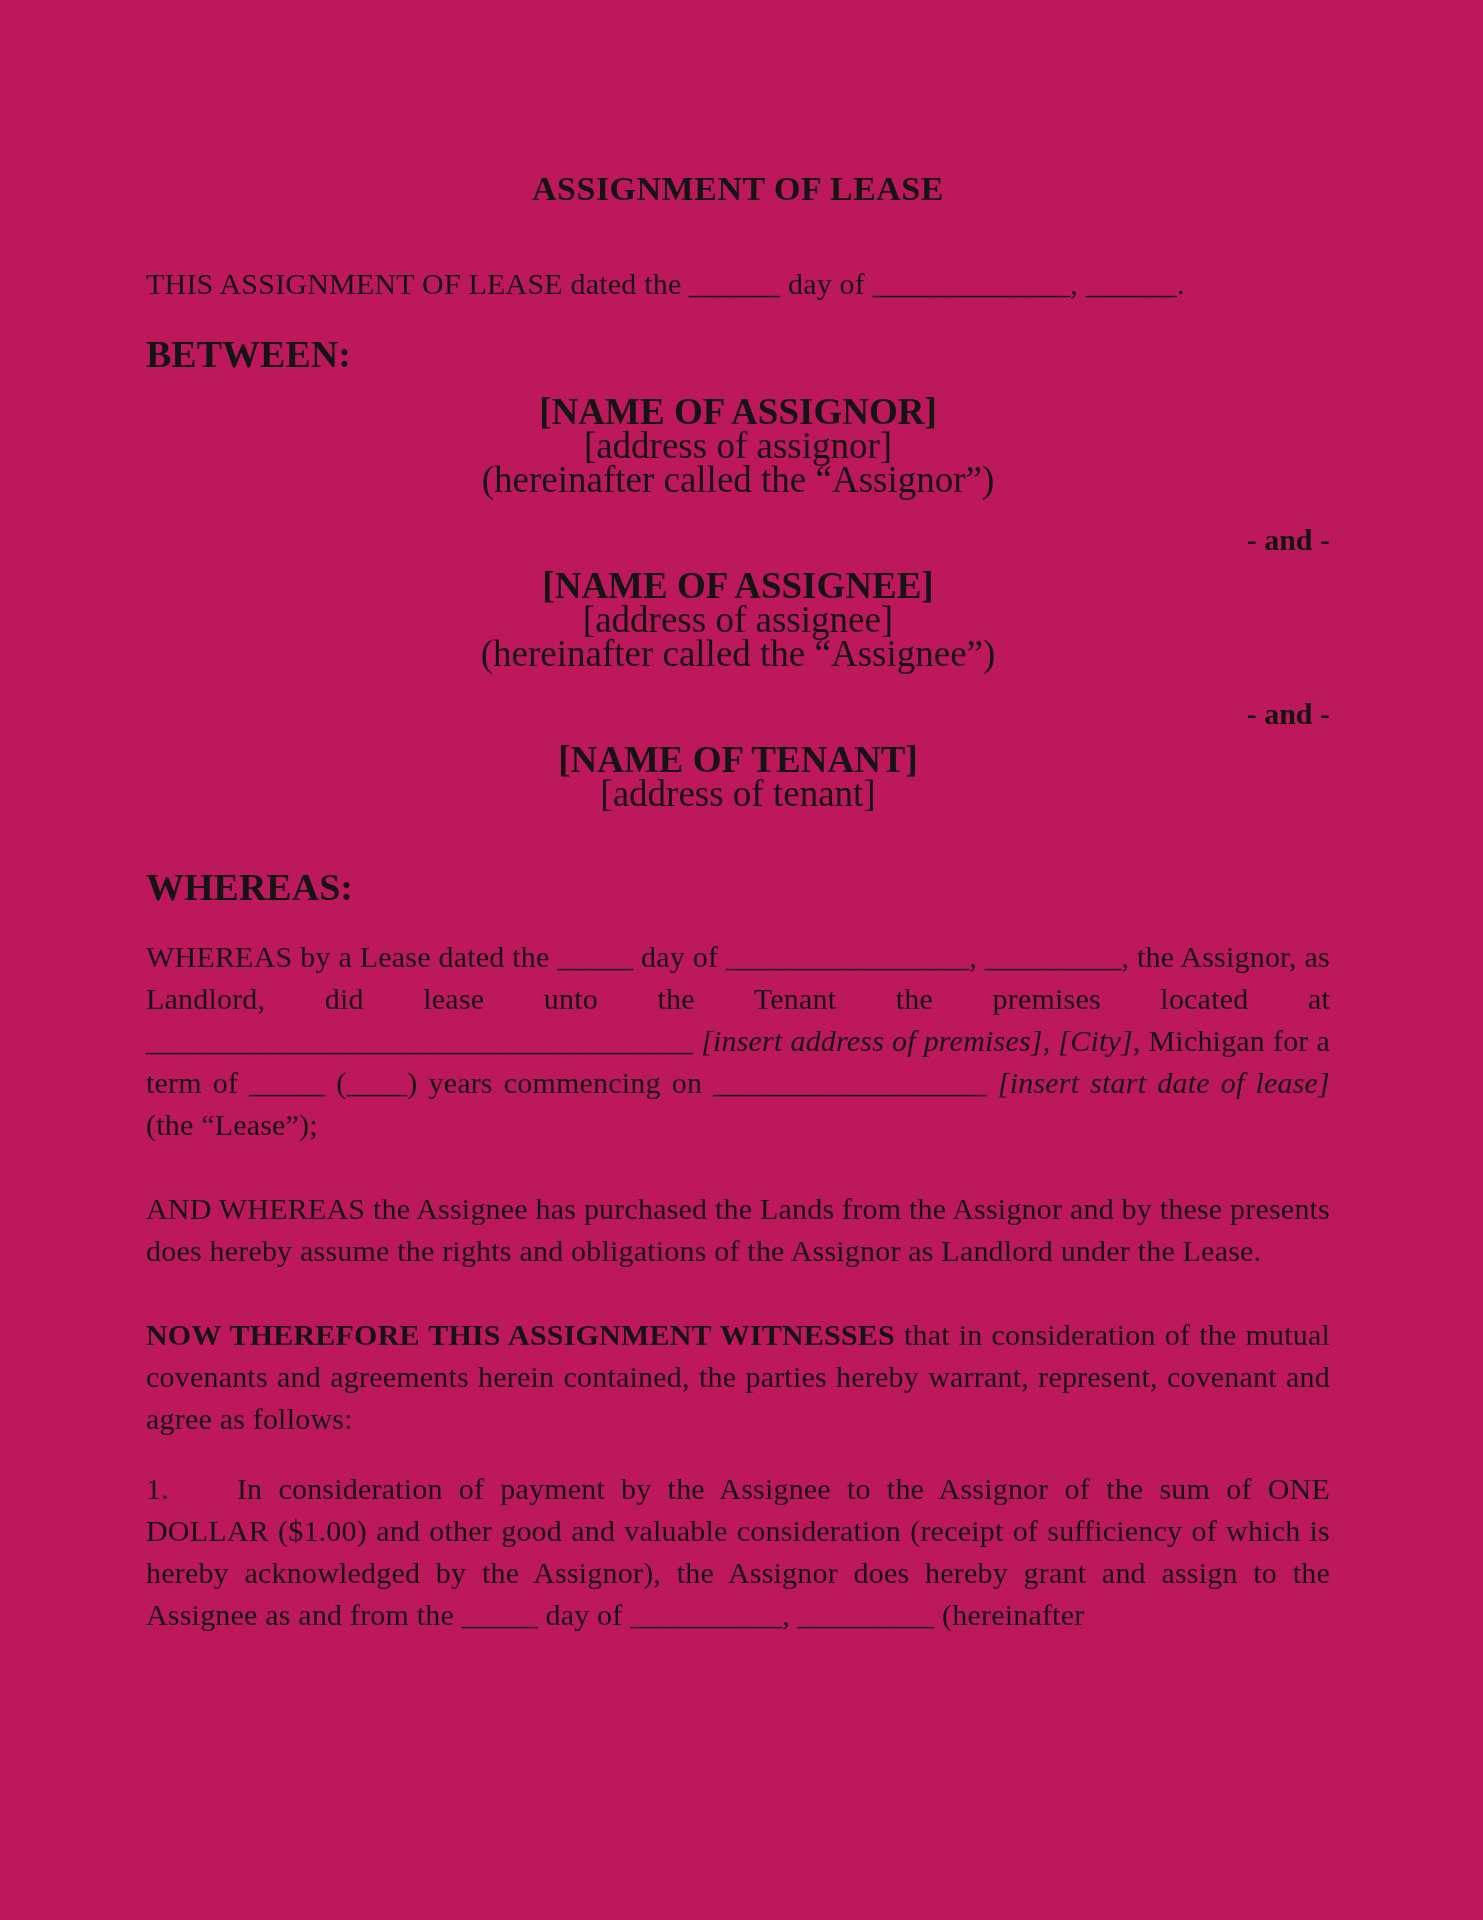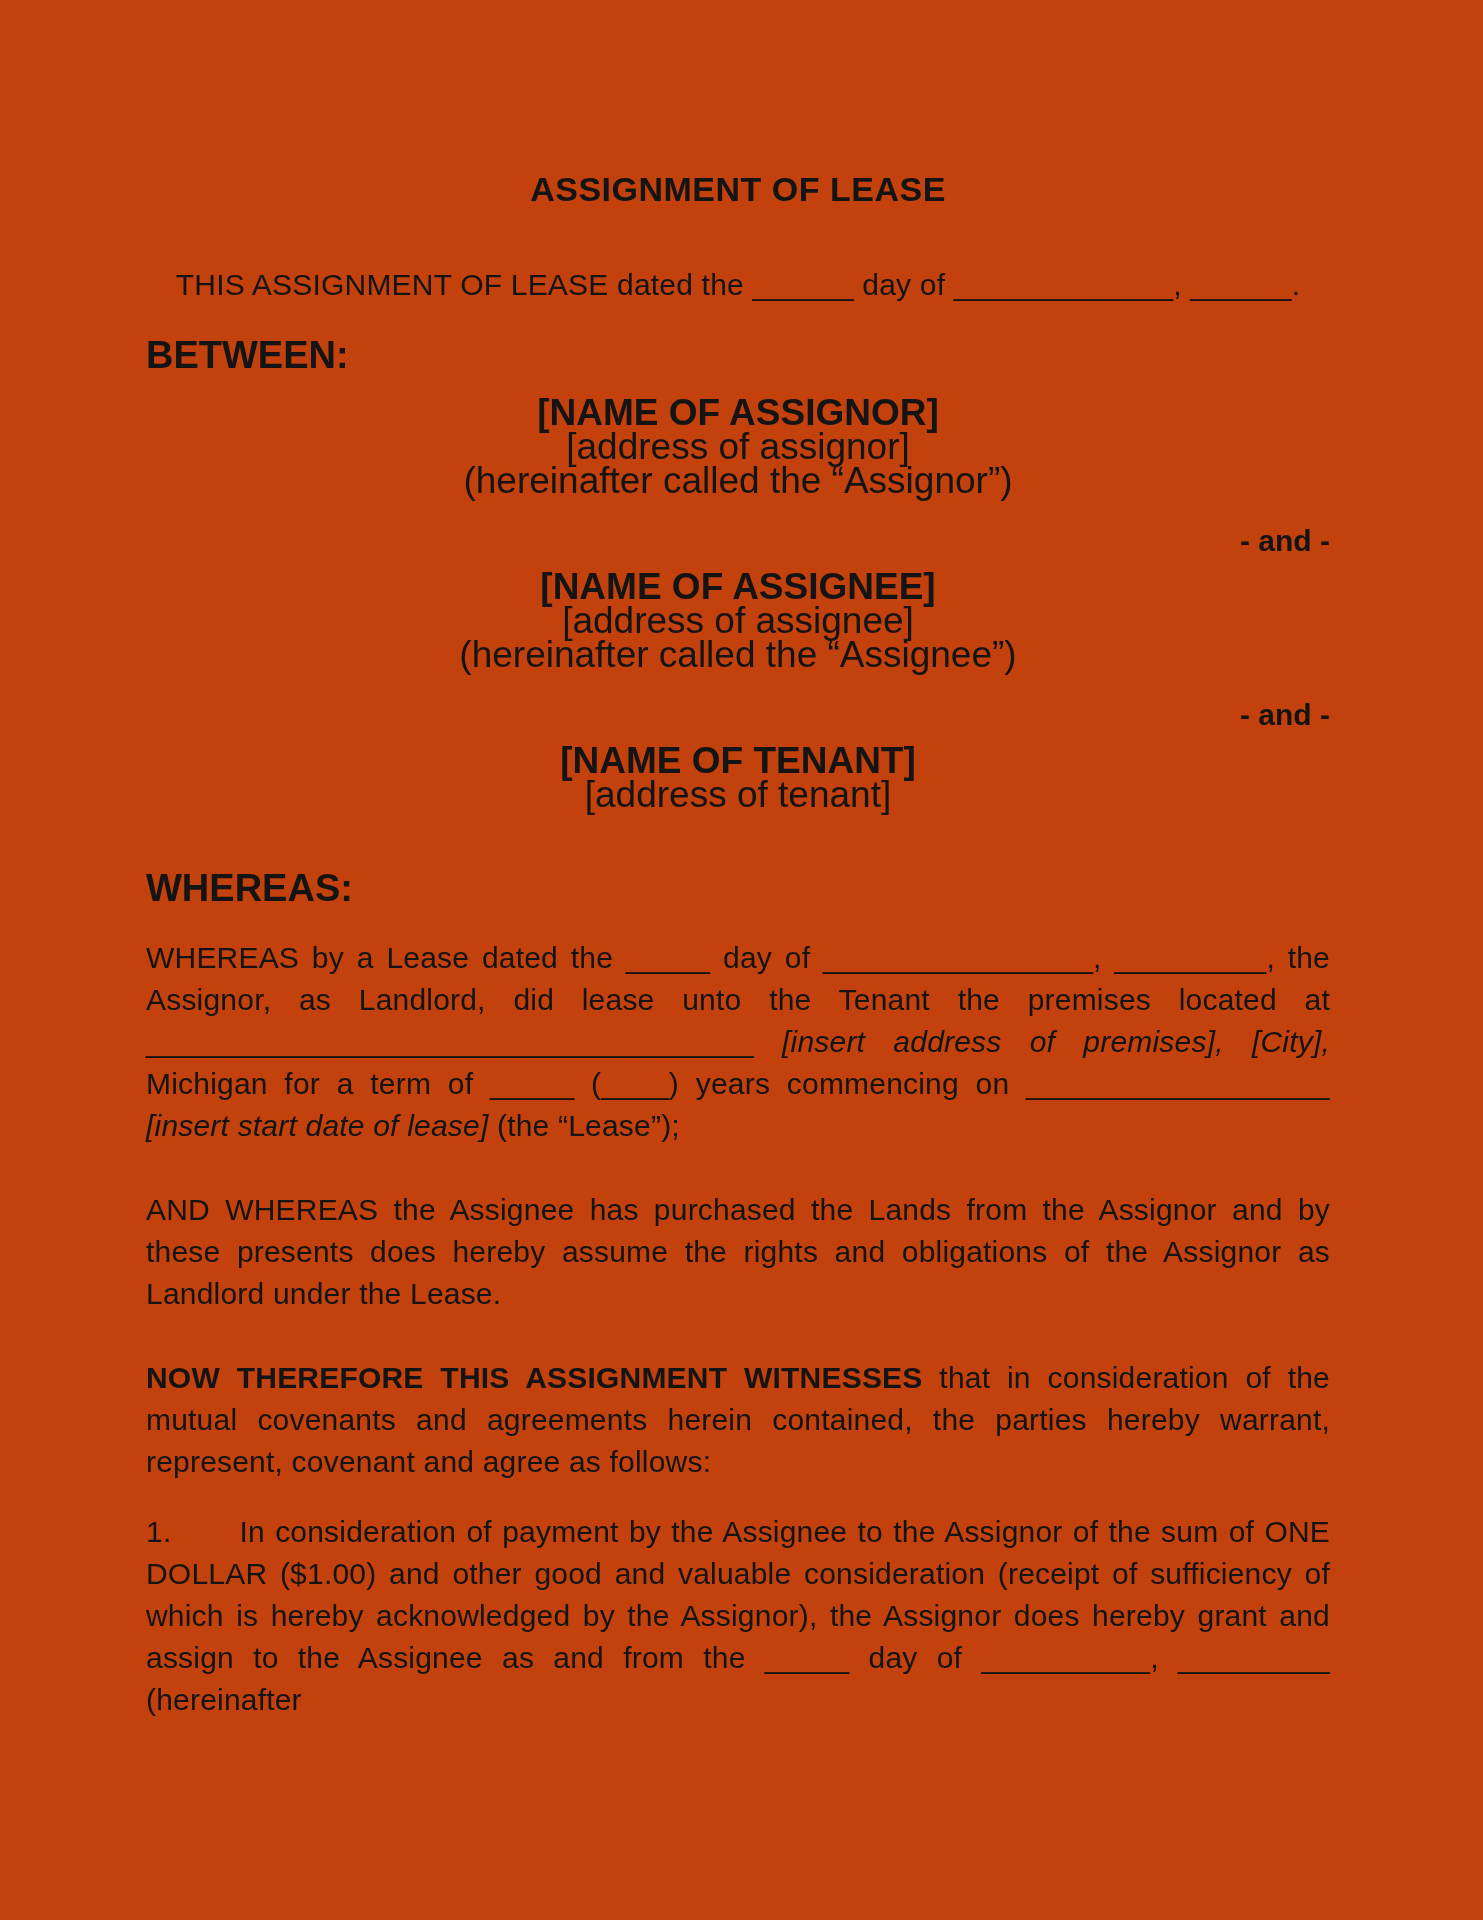--- a/index.html
+++ b/index.html
@@ -4,42 +4,41 @@
 <style>
   html, body {
     margin: 0;
     padding: 0;
     background: #ffffff;
   }
   .page {
     position: relative;
     width: 1483px;
     height: 1920px;
-    background: #c2410c;
+    background: #be185d;
     color: #141414;
-    font-family: Liberation Sans, sans-serif;
+    font-family: Liberation Serif, serif;
     overflow: hidden;
   }
   .doc {
     padding: 0 153px 0 146px; 
   }
   .title {
     margin: 0;
     padding-top: 170px;
     text-align: center;
     font-size: 34px;
     font-weight: bold;
     letter-spacing: 0.5px;
   }
   p { margin: 0; }
   .body {
     font-size: 30px;
     line-height: 42px;
     letter-spacing: 0.2px;
-    text-align: center;
   }
   .just {
     text-align: justify;
   }
   .label {
     font-size: 38px;
     line-height: 42px;
     font-weight: bold;
   }
   .party {

